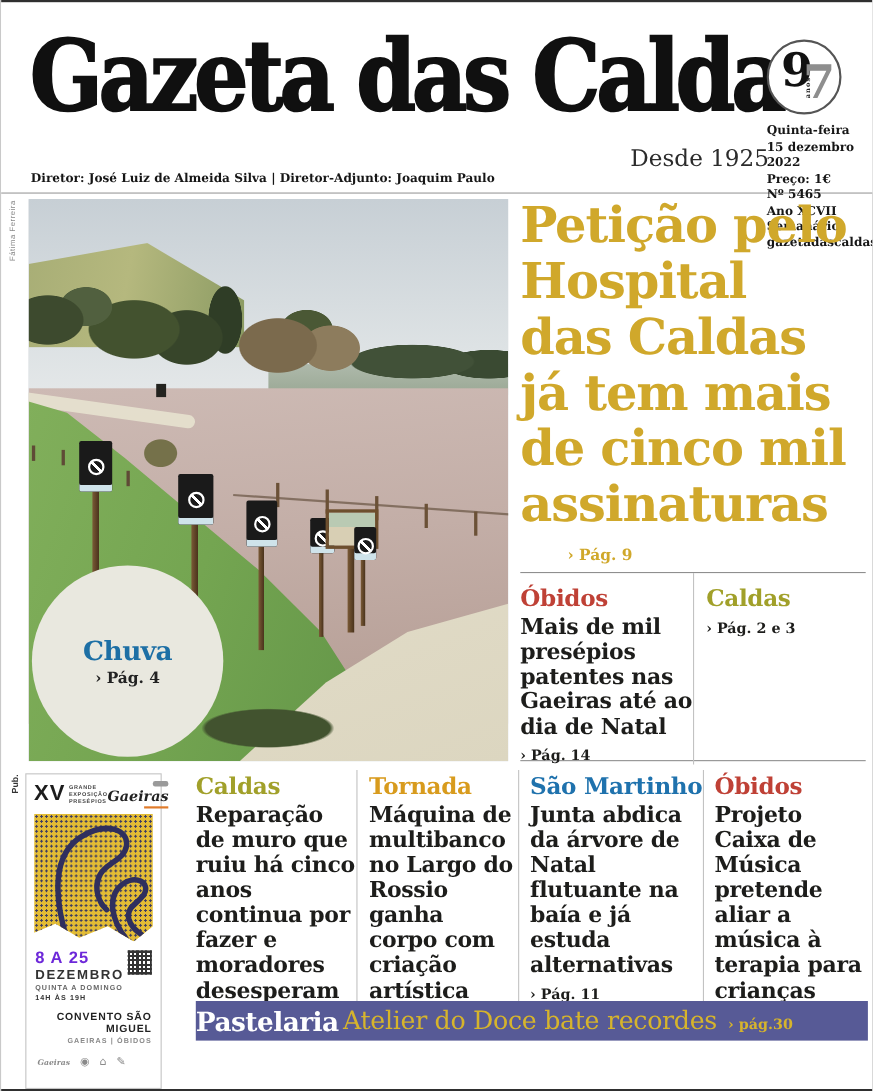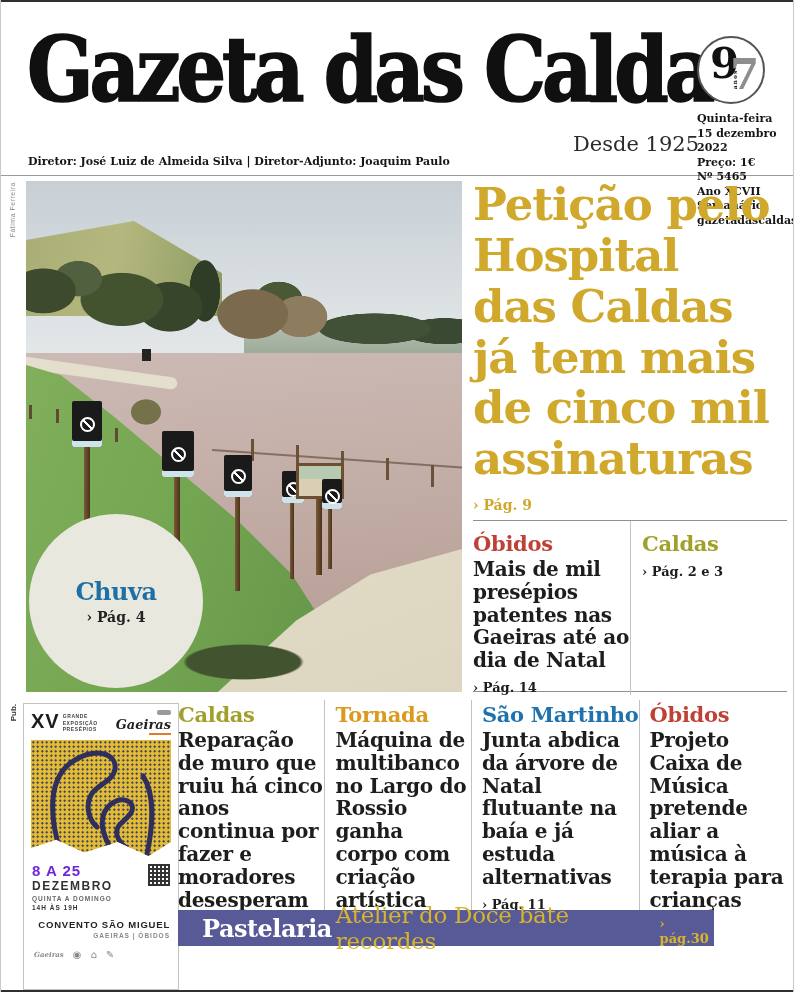--- a/index.html
+++ b/index.html
@@ -66,46 +66,46 @@
   .chuva{position:absolute;left:3px;top:333px;width:174px;height:174px;border-radius:50%;background:#e9e8df;
          display:flex;flex-direction:column;align-items:center;justify-content:center;text-align:center;z-index:5;}
   .chuva .ck{font-size:24px;font-weight:bold;color:#1d6fa5;letter-spacing:-.5px;}
   .chuva .ch{width:150px;font-size:20px;line-height:1.14;color:#3b9280;margin-top:2px;letter-spacing:-.4px;}
   .chuva .cp{font-size:14px;font-weight:bold;color:#222;margin-top:3px;}
 
   
   .lead{position:absolute;left:472px;top:180px;width:314px;}
   .lead h1{margin:0;font-size:45px;line-height:1.13;font-weight:bold;color:#d0a82b;
            letter-spacing:-1px;white-space:pre-line;}
-  .lead .page-ref{display:block;margin-top:12px;font-size:14px;font-weight:bold;color:#d0a82b;}
+  .lead .page-ref{display:block;margin-top:12px;font-size:14px;font-weight:bold;color:#d0a82b;margin-left:43px;}
 
   .secondary-row{position:absolute;left:472px;top:520px;width:314px;height:172px;box-sizing:border-box;
                  border-top:1px solid #8f8f8f;border-bottom:1px solid #8f8f8f;display:grid;grid-template-columns:1fr 1fr;}
   .story{padding-top:10px;box-sizing:border-box;}
   .secondary-row .story + .story{border-left:1px solid #c2c2c2;padding-left:11px;}
   .kicker{font-size:21px;font-weight:bold;letter-spacing:-.3px;white-space:nowrap;}
   .k-red{color:#bf4136;} .k-olive{color:#a1a02a;} .k-gold{color:#d89b1d;} .k-blue{color:#1f72ad;}
   .story h2{margin:2px 0 0 0;font-size:20px;line-height:1.14;font-weight:bold;letter-spacing:-.3px;color:#1d1d1b;}
   .story .page-ref{display:block;margin-top:8px;font-size:13px;font-weight:bold;color:#1d1d1b;}
 
   
   .pub{position:absolute;left:8px;top:704px;font-family:"Liberation Sans",sans-serif;font-size:8px;font-weight:bold;color:#333;
        writing-mode:vertical-rl;transform:rotate(180deg);}
   .bottom-row{position:absolute;left:177px;top:700px;width:607px;height:206px;display:grid;grid-template-columns:1fr 1fr 1fr 1fr;}
   .bottom-row .story{padding-top:2px;}
   .bottom-row .story + .story{border-left:1px solid #c2c2c2;padding-left:10px;}
 
-  .banner{position:absolute;left:177px;top:910px;width:536px;height:36px;background:#575a96;
-          display:flex;align-items:center;padding-left:24px;box-sizing:border-box;}
+  .banner{position:absolute;left:177px;top:910px;width:611px;height:36px;background:#575a96;
+          display:flex;align-items:center;padding-left:0;box-sizing:border-box;}
   .banner .bk{font-size:24px;font-weight:bold;color:#fff;letter-spacing:-.5px;}
   .banner .bh{font-size:23px;color:#d6b42c;margin-left:4px;letter-spacing:-.3px;}
   .banner .bp{font-size:13px;font-weight:bold;color:#d6b42c;margin-left:10px;margin-top:6px;}
 
   
-  .ad{position:absolute;left:22px;top:703px;width:156px;height:287px;border:1px solid #c4c4c4;background:#fff;
+  .ad{position:absolute;left:22px;top:703px;width:124px;height:287px;border:1px solid #c4c4c4;background:#fff;
       box-sizing:border-box;font-family:"Liberation Sans",sans-serif;}
   .ad-head{display:flex;justify-content:space-between;align-items:flex-start;padding:6px 7px 3px 7px;}
   .ad-roman{font-size:20px;font-weight:bold;color:#1c1c1c;letter-spacing:1px;}
   .ev-lines{display:flex;flex-direction:column;margin-left:3px;margin-top:3px;}
   .ev-lines span{font-size:5px;font-weight:bold;color:#444;letter-spacing:.6px;line-height:1.3;}
   .ad-brandcol{display:flex;flex-direction:column;align-items:flex-end;}
   .small-logo{width:14px;height:5px;background:#9a9a9a;border-radius:2px;margin-bottom:2px;}
   .ad-brand{font-size:13px;font-weight:bold;font-style:italic;font-family:"DejaVu Serif",serif;color:#222;}
   .ad-brand-bar{width:22px;height:2px;background:#e07b2a;margin-top:1px;}
   .ad-art{position:relative;margin:2px 7px 0 7px;height:116px;background-color:#e3bc35;

